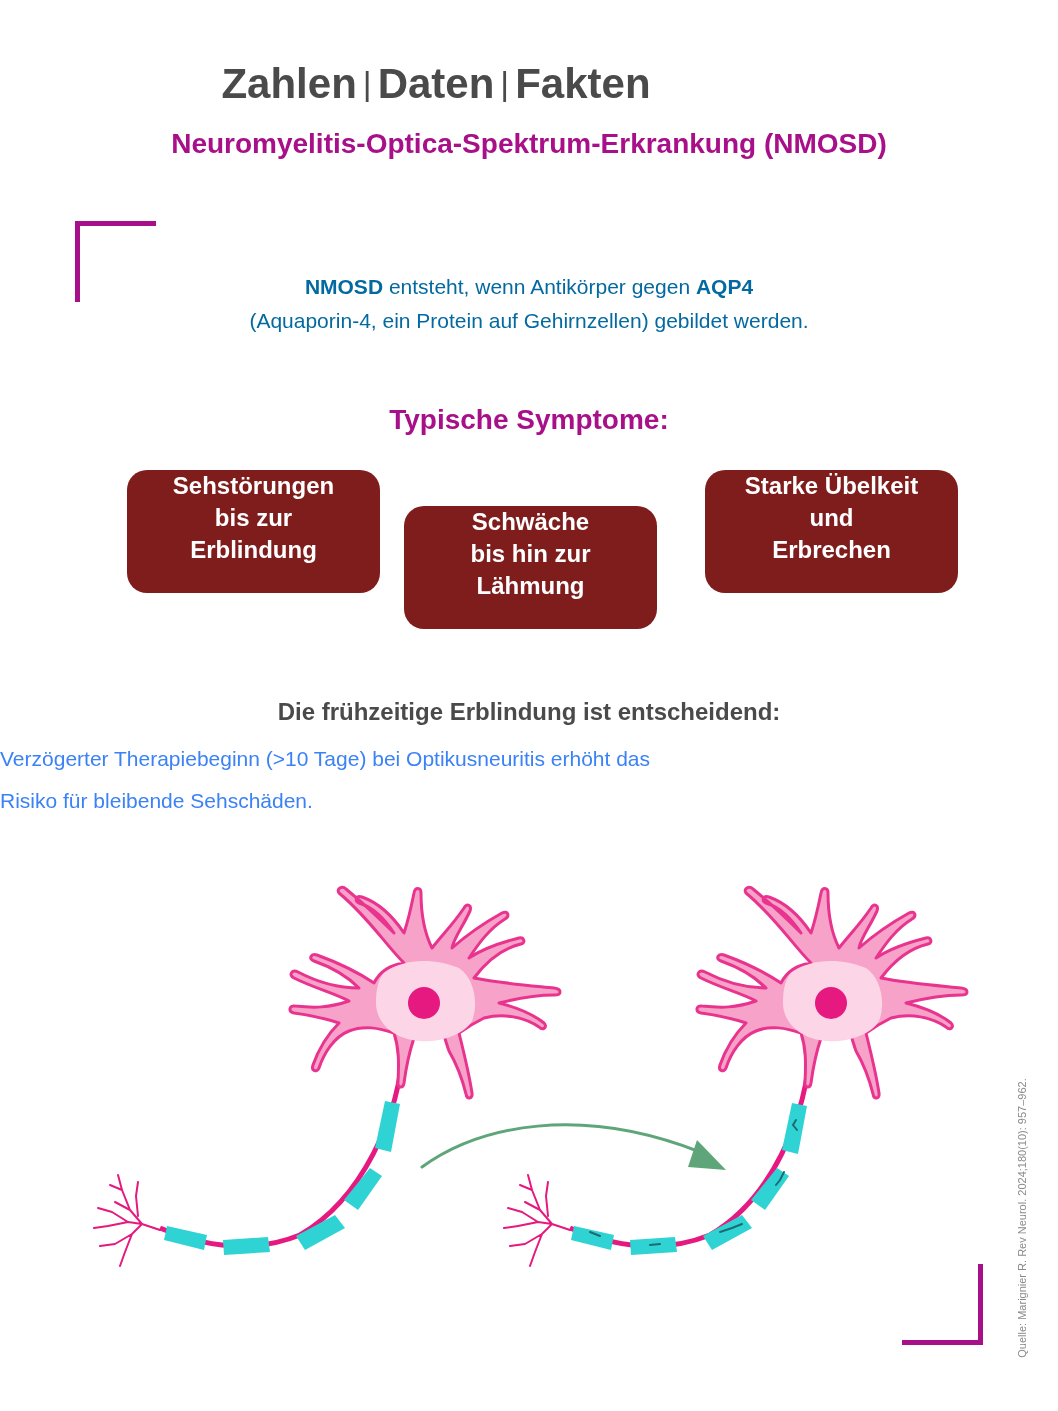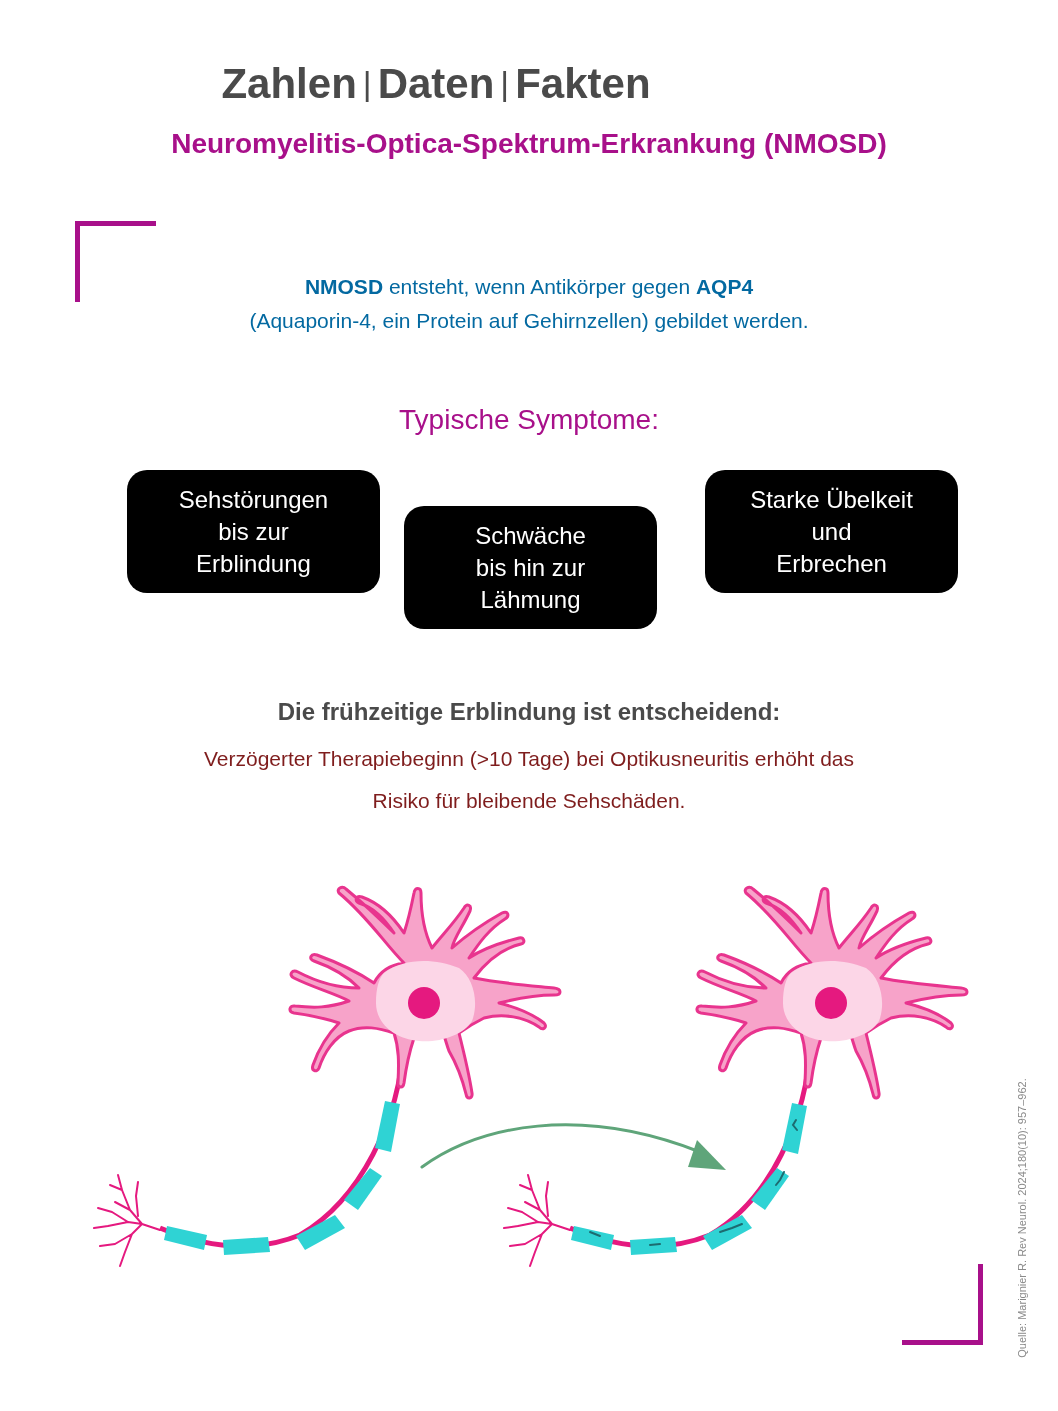--- a/index.html
+++ b/index.html
@@ -10,30 +10,30 @@
              color: #4a4a4a; letter-spacing: 0px; line-height: 56px; }
     .title .sep { font-weight: normal; font-size: 34px; position: relative; top: -3px; margin: 0 6px; color: #4a4a4a; }
     .subtitle { left: 0; width: 1058px; top: 126px; text-align: center; font-size: 28px; font-weight: bold;
                 color: #a8108a; line-height: 36px; }
     .bracket-tl { left: 75px; top: 221px; width: 81px; height: 81px;
                   border-top: 5px solid #a8108a; border-left: 5px solid #a8108a; box-sizing: border-box; }
     .bracket-br { left: 902px; top: 1264px; width: 81px; height: 81px;
                   border-bottom: 5px solid #a8108a; border-right: 5px solid #a8108a; box-sizing: border-box; }
     .intro { left: 0; width: 1058px; top: 270px; text-align: center; font-size: 21px; line-height: 34px; color: #0369a1; }
     .intro b { font-weight: bold; }
-    .sym-heading { left: 0; width: 1058px; top: 400px; text-align: center; font-size: 28px; font-weight: normal;
+    .sym-heading { left: 0; width: 1058px; top: 400px; text-align: center; font-size: 28px; font-weight: bold;
                    color: #a8108a; line-height: 40px; }
-    .sym-box { top: 470px; width: 253px; height: 123px; background: #000000; border-radius: 20px;
-               display: flex; align-items: center; justify-content: center; text-align: center;
-               color: #ffffff; font-weight: normal; font-size: 24px; line-height: 32px; }
+    .sym-box { top: 470px; width: 253px; height: 123px; background: #7f1d1d; border-radius: 20px;
+               display: flex; align-items: flex-start; justify-content: center; text-align: center;
+               color: #ffffff; font-weight: bold; font-size: 24px; line-height: 32px; }
     .sym-box .inner { white-space: pre-line; }
     .treat-heading { left: 0; width: 1058px; top: 694px; text-align: center; font-size: 24px; font-weight: bold;
                      color: #4a4a4a; line-height: 36px; }
-    .treat-text { left: 0; width: 1058px; top: 738px; text-align: center; font-size: 21px; line-height: 42px;
-                  color: #7f1d1d; }
+    .treat-text { left: 0; width: 1058px; top: 738px; text-align: left; font-size: 21px; line-height: 42px;
+                  color: #3b82f6; }
     .source { left: 1022px; top: 1218px; transform: translate(-50%, -50%) rotate(-90deg);
               white-space: nowrap; font-size: 11px; color: #8a8a8a; }
     svg.illus { position: absolute; left: 0; top: 860px; }
   </style>
 </head>
 <body>
 
 <div class="abs title">
   <span>Zahlen</span><span class="sep">|</span><span>Daten</span><span class="sep">|</span><span>Fakten</span>
 </div>

